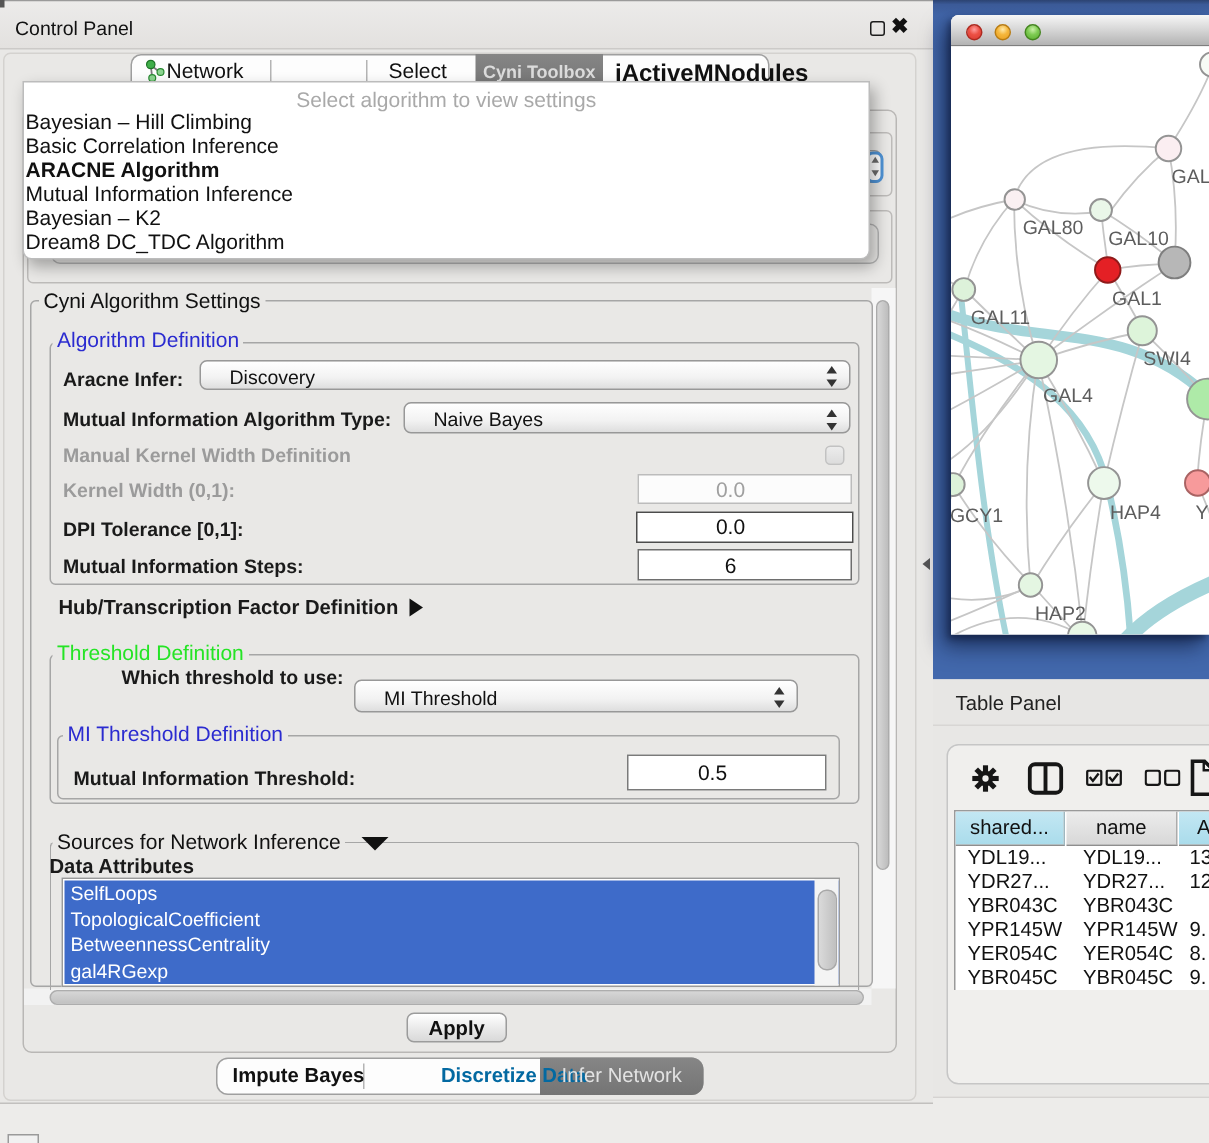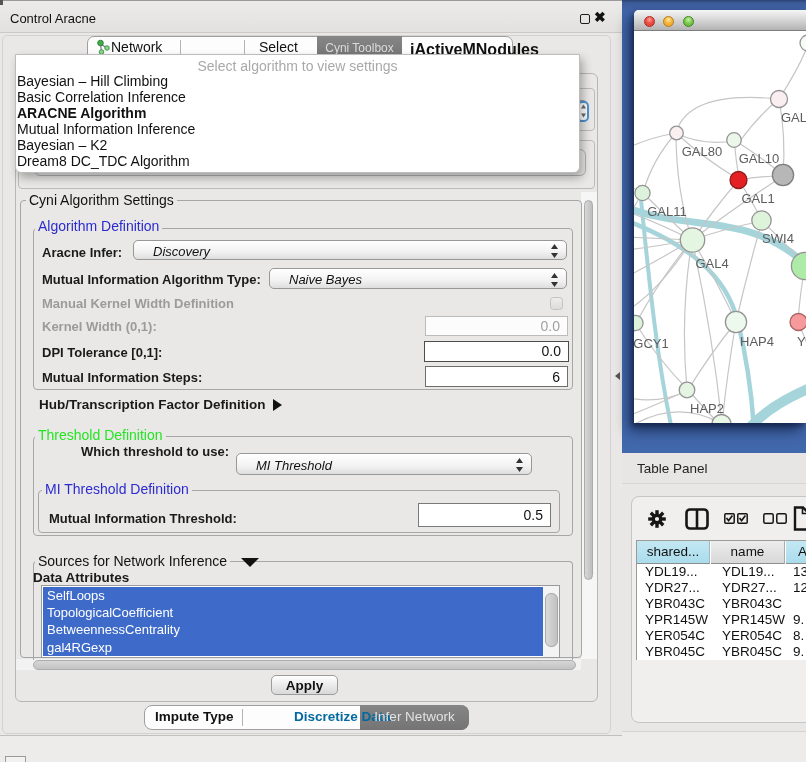--- a/index.html
+++ b/index.html
@@ -2,53 +2,53 @@
 <html><head>
 <meta charset="utf-8">
 <style>
 * { margin:0; padding:0; box-sizing:border-box; }
 html,body { width:806px; height:762px; overflow:hidden; }
 body { font-family:"Liberation Sans", sans-serif; background:#edecea; position:relative; }
 .abs { position:absolute; }
 .grp { position:absolute; border:1px solid #a6a6a6; border-radius:4px; }
 .grplbl { position:absolute; background:#e9e8e6; padding:0 3px; font-size:14px; line-height:14px; white-space:nowrap; }
 .blbl { position:absolute; font-size:13px; font-weight:bold; color:#1a1a1a; white-space:nowrap; }
-.combo { position:absolute; border:1px solid #989898; border-radius:5px; background:linear-gradient(#ffffff,#f2f2f2 60%,#dedede); font-size:13px; color:#111;font-style:italic; }
+.combo { position:absolute; border:1px solid #989898; border-radius:5px; background:linear-gradient(#ffffff,#f2f2f2 60%,#dedede); font-size:13px; color:#111; }
 .combo .ctext { position:absolute; left:19px; top:3px; white-space:nowrap; }
 .steppers { position:absolute; right:7px; top:2px; width:9px; font-size:0; }
-.fld { position:absolute; background:#fff; font-size:14px; color:#111; text-align:right; padding-right:7px; }
+.fld { position:absolute; background:#fff; font-size:14px; color:#111; text-align:center; padding-right:19px; }
 </style>
 </head>
 <body>
 <div class="abs" style="left:0;top:0;width:3px;height:5px;background:#555;z-index:40;"></div>
 
 <div class="abs" style="left:0;top:0;width:622px;height:736px;background:#e9e8e6;border-top:1px solid #9a9a9a;border-bottom:1px solid #c2c0be;"></div>
 
 <div class="abs" style="left:2px;top:35px;width:609px;height:699px;border:1px solid #d4d2cf;border-radius:5px;"></div>
 
 <div class="abs" style="left:0;top:1px;width:622px;height:32px;background:linear-gradient(#ecebea,#e3e1df);border-bottom:1px solid #cccac8;"></div>
-<div class="abs" style="left:10px;top:11px;font-size:13px;color:#111;">Control Aracne</div>
+<div class="abs" style="left:10px;top:11px;font-size:13px;color:#111;">Control Panel</div>
 <div class="abs" style="left:580px;top:14px;width:10px;height:10px;border:1.8px solid #1c1c1c;border-radius:2px;"></div>
 <div class="abs" style="left:594px;top:9px;font-size:14px;font-weight:bold;color:#111;">✖</div>
 
 <div class="abs" style="left:87px;top:36px;width:426px;height:23px;background:#fdfdfd;border:1px solid #9f9f9f;border-radius:7px 7px 2px 2px;"></div>
 <div class="abs" style="left:180px;top:40px;width:1px;height:15px;background:#b4b4b4;"></div>
 <div class="abs" style="left:244px;top:40px;width:1px;height:15px;background:#b4b4b4;"></div>
 <div class="abs" style="left:317px;top:36px;width:85px;height:23px;background:linear-gradient(#868686,#747474);"></div>
 <svg class="abs" style="left:96px;top:39px;" width="14" height="16" viewBox="0 0 14 16">
   <line x1="4.5" y1="4.5" x2="10.5" y2="9" stroke="#7a7a7a" stroke-width="1.2"></line>
   <line x1="4.5" y1="4.5" x2="5.5" y2="13" stroke="#7a7a7a" stroke-width="1.2"></line>
   <circle cx="4.5" cy="4" r="2.8" fill="#3fae49" stroke="#1d7426" stroke-width="0.8"></circle>
   <circle cx="11" cy="9" r="2.3" fill="#8bd48f" stroke="#2a8a33" stroke-width="0.8"></circle>
   <circle cx="5.5" cy="13" r="2.3" fill="#8bd48f" stroke="#2a8a33" stroke-width="0.8"></circle>
 </svg>
 <div class="abs" style="left:111px;top:39px;font-size:14px;color:#111;">Network</div>
 <div class="abs" style="left:194px;top:39px;font-size:14px;color:#111;margin-top:31px;">Style</div>
 <div class="abs" style="left:259px;top:39px;font-size:14px;color:#111;">Select</div>
-<div class="abs" style="left:317px;top:41px;width:85px;text-align:center;font-size:12px;color:#dcdcdc;">Cyni Toolbox</div>
+<div class="abs" style="left:317px;top:41px;width:85px;text-align:center;font-size:12px;color:#dcdcdc;font-weight:bold;">Cyni Toolbox</div>
 <div class="abs" style="left:410px;top:41px;font-size:16px;font-weight:bold;color:#111;">jActiveMNodules</div>
 
 <div class="abs" style="left:15px;top:73px;width:583px;height:629px;border:1px solid #b9b7b5;border-radius:6px;background:#e9e8e6;"></div>
 
 <div class="abs" style="left:18px;top:88px;width:577px;height:43px;border:1px solid #bdbbb9;border-radius:4px;"></div>
 <div class="abs" style="left:540px;top:100px;width:48px;height:22px;border:1px solid #9b9b9b;border-radius:0 5px 5px 0;background:linear-gradient(#fff,#e8e8e8);"></div>
 <div class="abs" style="left:577px;top:100.5px;width:12px;height:21px;border:2.5px solid #4f93d6;border-radius:5px;background:#ffffff;"></div>
 <svg class="abs" style="left:580px;top:104px;" width="7" height="14" viewBox="0 0 7 14">
     <path d="M3.5 0.5 L6 4.5 L1 4.5 Z" fill="#6b6b6b"></path>
     <path d="M3.5 13.5 L6 9.5 L1 9.5 Z" fill="#6b6b6b"></path>
@@ -128,21 +128,21 @@
   <div style="position:absolute;left:1px;top:1px;width:571px;height:68.8px;background:#3e6bc9;color:#fff;font-size:13px;line-height:17.2px;padding-left:4px;overflow:hidden;">SelfLoops<br>TopologicalCoefficient<br>BetweennessCentrality<br>gal4RGexp</div>
   <div style="position:absolute;left:501px;top:0;width:18px;height:73px;background:#f4f4f4;"></div>
   <div style="position:absolute;left:503px;top:7px;width:13px;height:54px;background:linear-gradient(90deg,#dadada,#c0c0c0);border:1px solid #a8a8a8;border-radius:6px;"></div>
 </div>
 
 <div class="abs" style="left:271px;top:675px;width:67px;height:20px;border:1px solid #9c9c9c;border-radius:5px;background:linear-gradient(#ffffff,#e9e9e9 55%,#d9d9d9);text-align:center;font-size:13.5px;font-weight:bold;color:#111;line-height:19px;">Apply</div>
 
 <div class="abs" style="left:144px;top:705px;width:325px;height:25px;background:#fdfdfd;border:1px solid #9f9f9f;border-radius:8px;"></div>
 <div class="abs" style="left:242px;top:709px;width:1px;height:17px;background:#b4b4b4;"></div>
 <div class="abs" style="left:360px;top:705px;width:109px;height:25px;background:linear-gradient(#868686,#747474);border-radius:0 8px 8px 0;"></div>
-<div class="abs" style="left:155px;top:709px;font-size:13.5px;font-weight:bold;color:#111;">Impute Type</div>
+<div class="abs" style="left:155px;top:709px;font-size:13.5px;font-weight:bold;color:#111;">Impute Bayes</div>
 <div class="abs" style="left:249px;top:709px;font-size:13.5px;font-weight:bold;color:#0369a1;padding-left:45px;">Discretize Data</div>
 <div class="abs" style="left:360px;top:709px;width:109px;text-align:center;font-size:13.5px;color:#e2e2e2;">Infer Network</div>
 
 <div class="abs" style="left:615px;top:372px;width:0;height:0;border-top:4px solid transparent;border-bottom:4px solid transparent;border-right:5px solid #555;"></div>
 
 <div class="abs" style="left:5px;top:756px;width:21px;height:10px;border:1.5px solid #9a9a9a;background:#f1f1f1;"></div>
 
 <div class="abs" style="left:15px;top:54px;width:565px;height:119px;background:#ffffff;border:1px solid #bcbcbc;border-radius:0 0 6px 6px;box-shadow:3px 5px 10px rgba(0,0,0,0.30);z-index:30;"></div>
 <div class="abs" style="left:15px;top:58px;width:565px;text-align:center;font-size:14px;color:#a9a9a9;z-index:31;">Select algorithm to view settings</div>
 <div class="abs" style="left:17px;top:73px;font-size:14px;color:#111;z-index:31;line-height:16px;">

